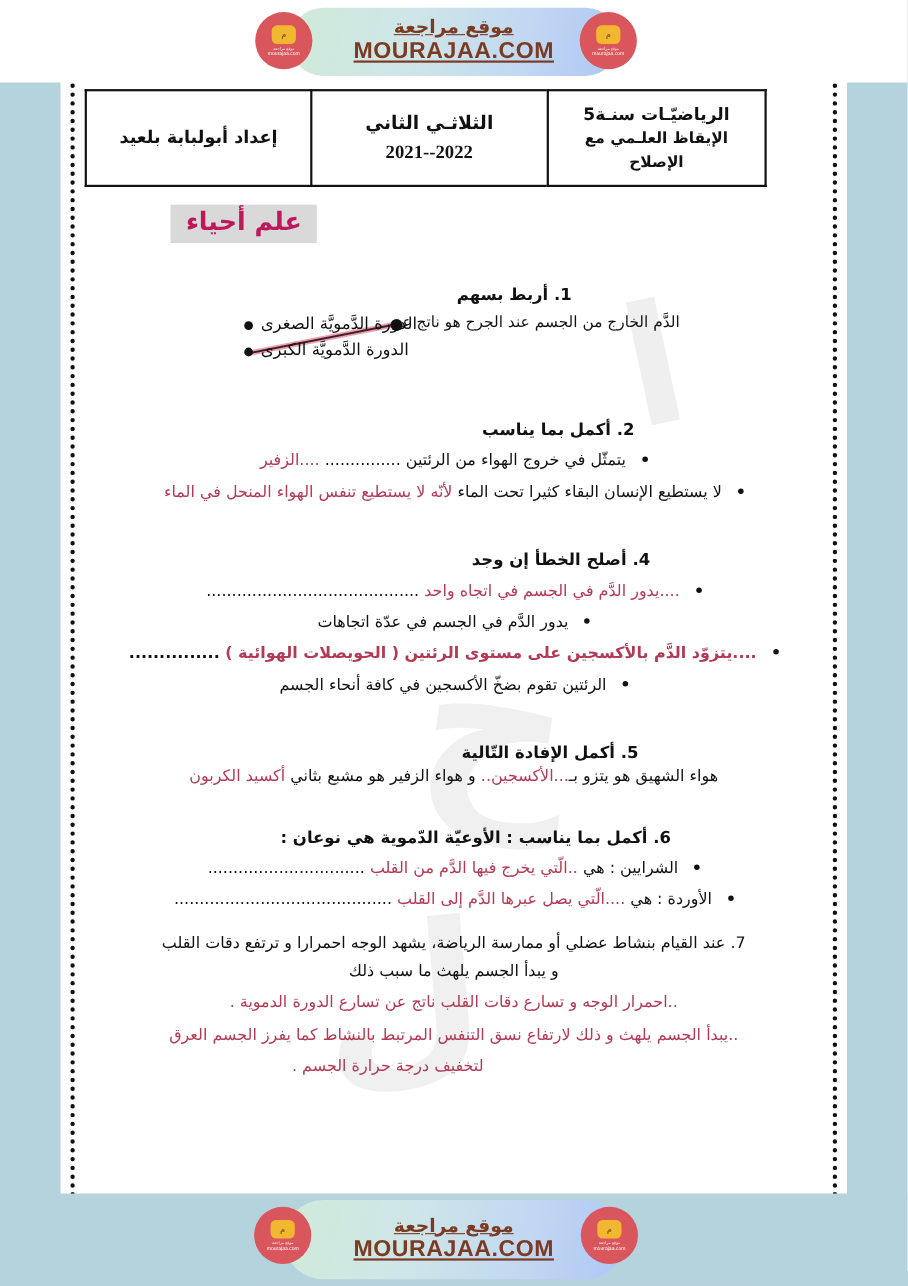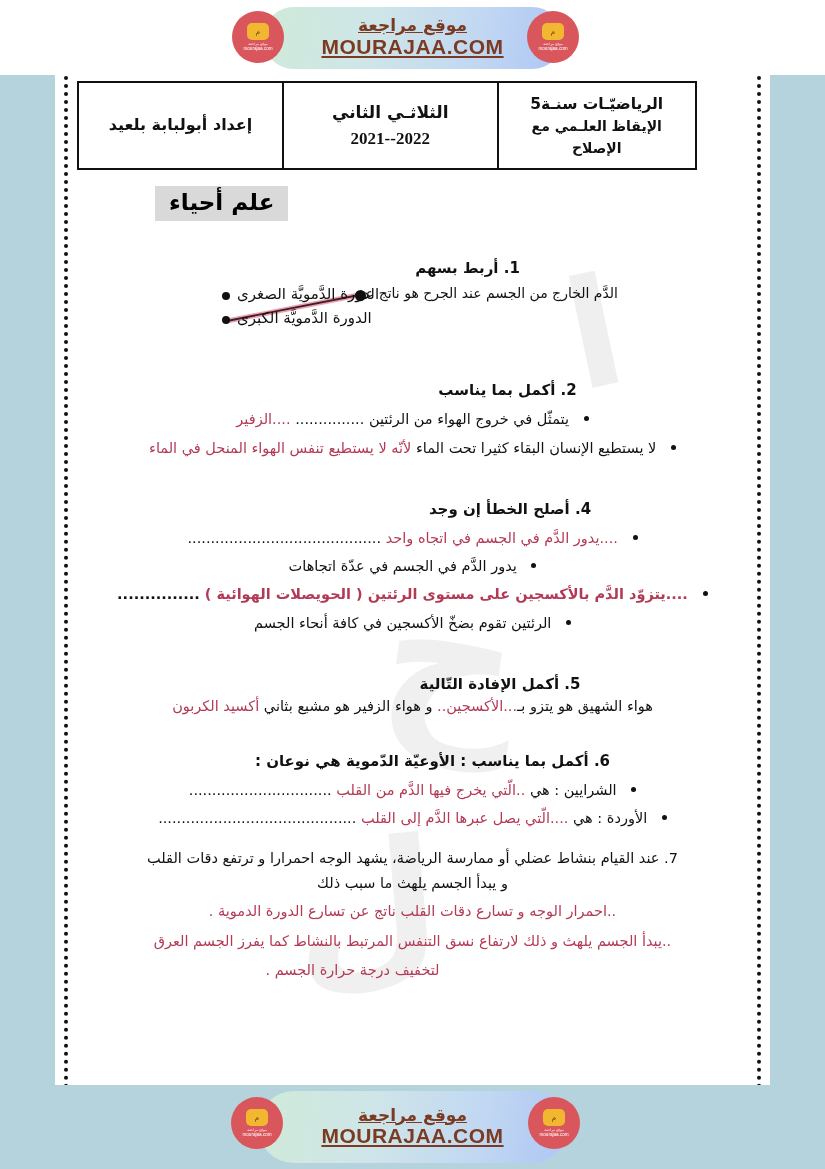--- a/index.html
+++ b/index.html
@@ -174,21 +174,21 @@
     text-align: left;
     padding-left: 78px;
   }
   .subject {
     display: inline-block;
     background: #d9d9d9;
     padding: 3px 14px 6px;
     font-family: "DejaVu Sans", sans-serif;
     font-size: 23px;
     font-weight: bold;
-    color: #000000;
+    color: #be185d;
   }
 
   
   .q {
     margin-top: 13px;
     font-family: "DejaVu Sans", sans-serif;
     color: #111;
   }
   .q-head {
     font-size: 15px;

